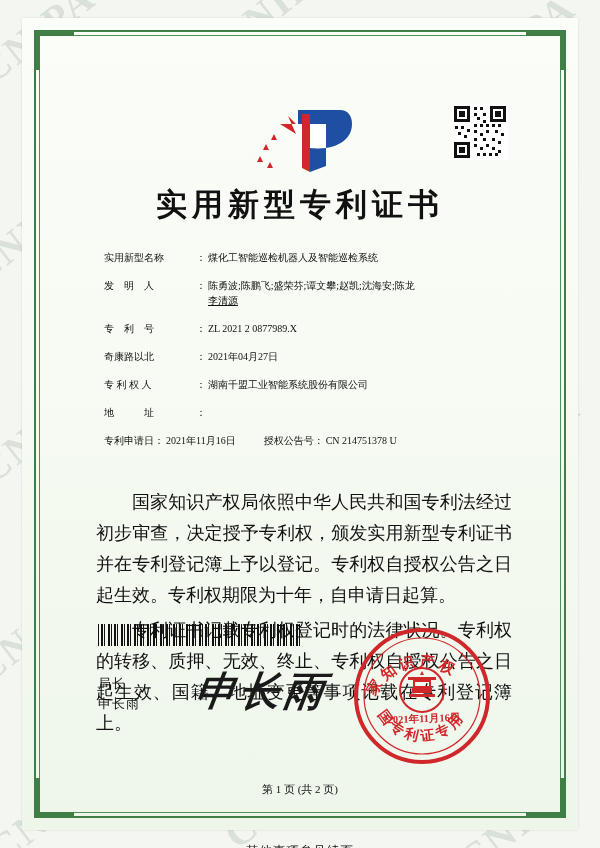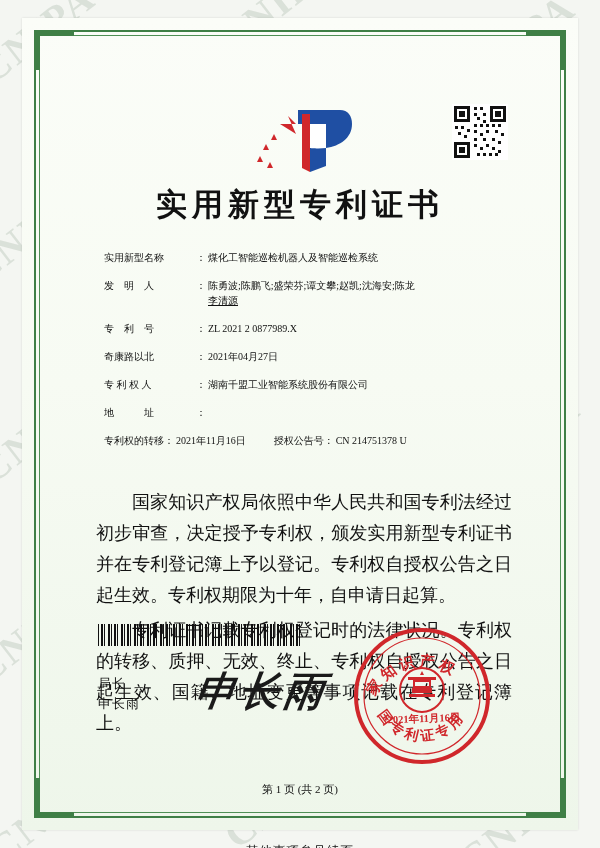--- a/index.html
+++ b/index.html
@@ -274,21 +274,21 @@
         <span class="val">湖南千盟工业智能系统股份有限公司</span>
       </div>
 
       <div class="row">
         <span class="lbl">地　　　址</span>
         <span class="colon">：</span>
       </div>
 
       <div class="row rowsplit">
         <span class="half">
-          <span class="lbl">专利权的转移</span>
+          <span class="lbl">专利申请日</span>
           <span class="colon">：</span>
           <span>2021年11月16日</span>
         </span>
         <span class="half second">
           <span class="lbl">授权公告号</span>
           <span class="colon">：</span>
           <span>CN 214751378 U</span>
         </span>
       </div>
 

